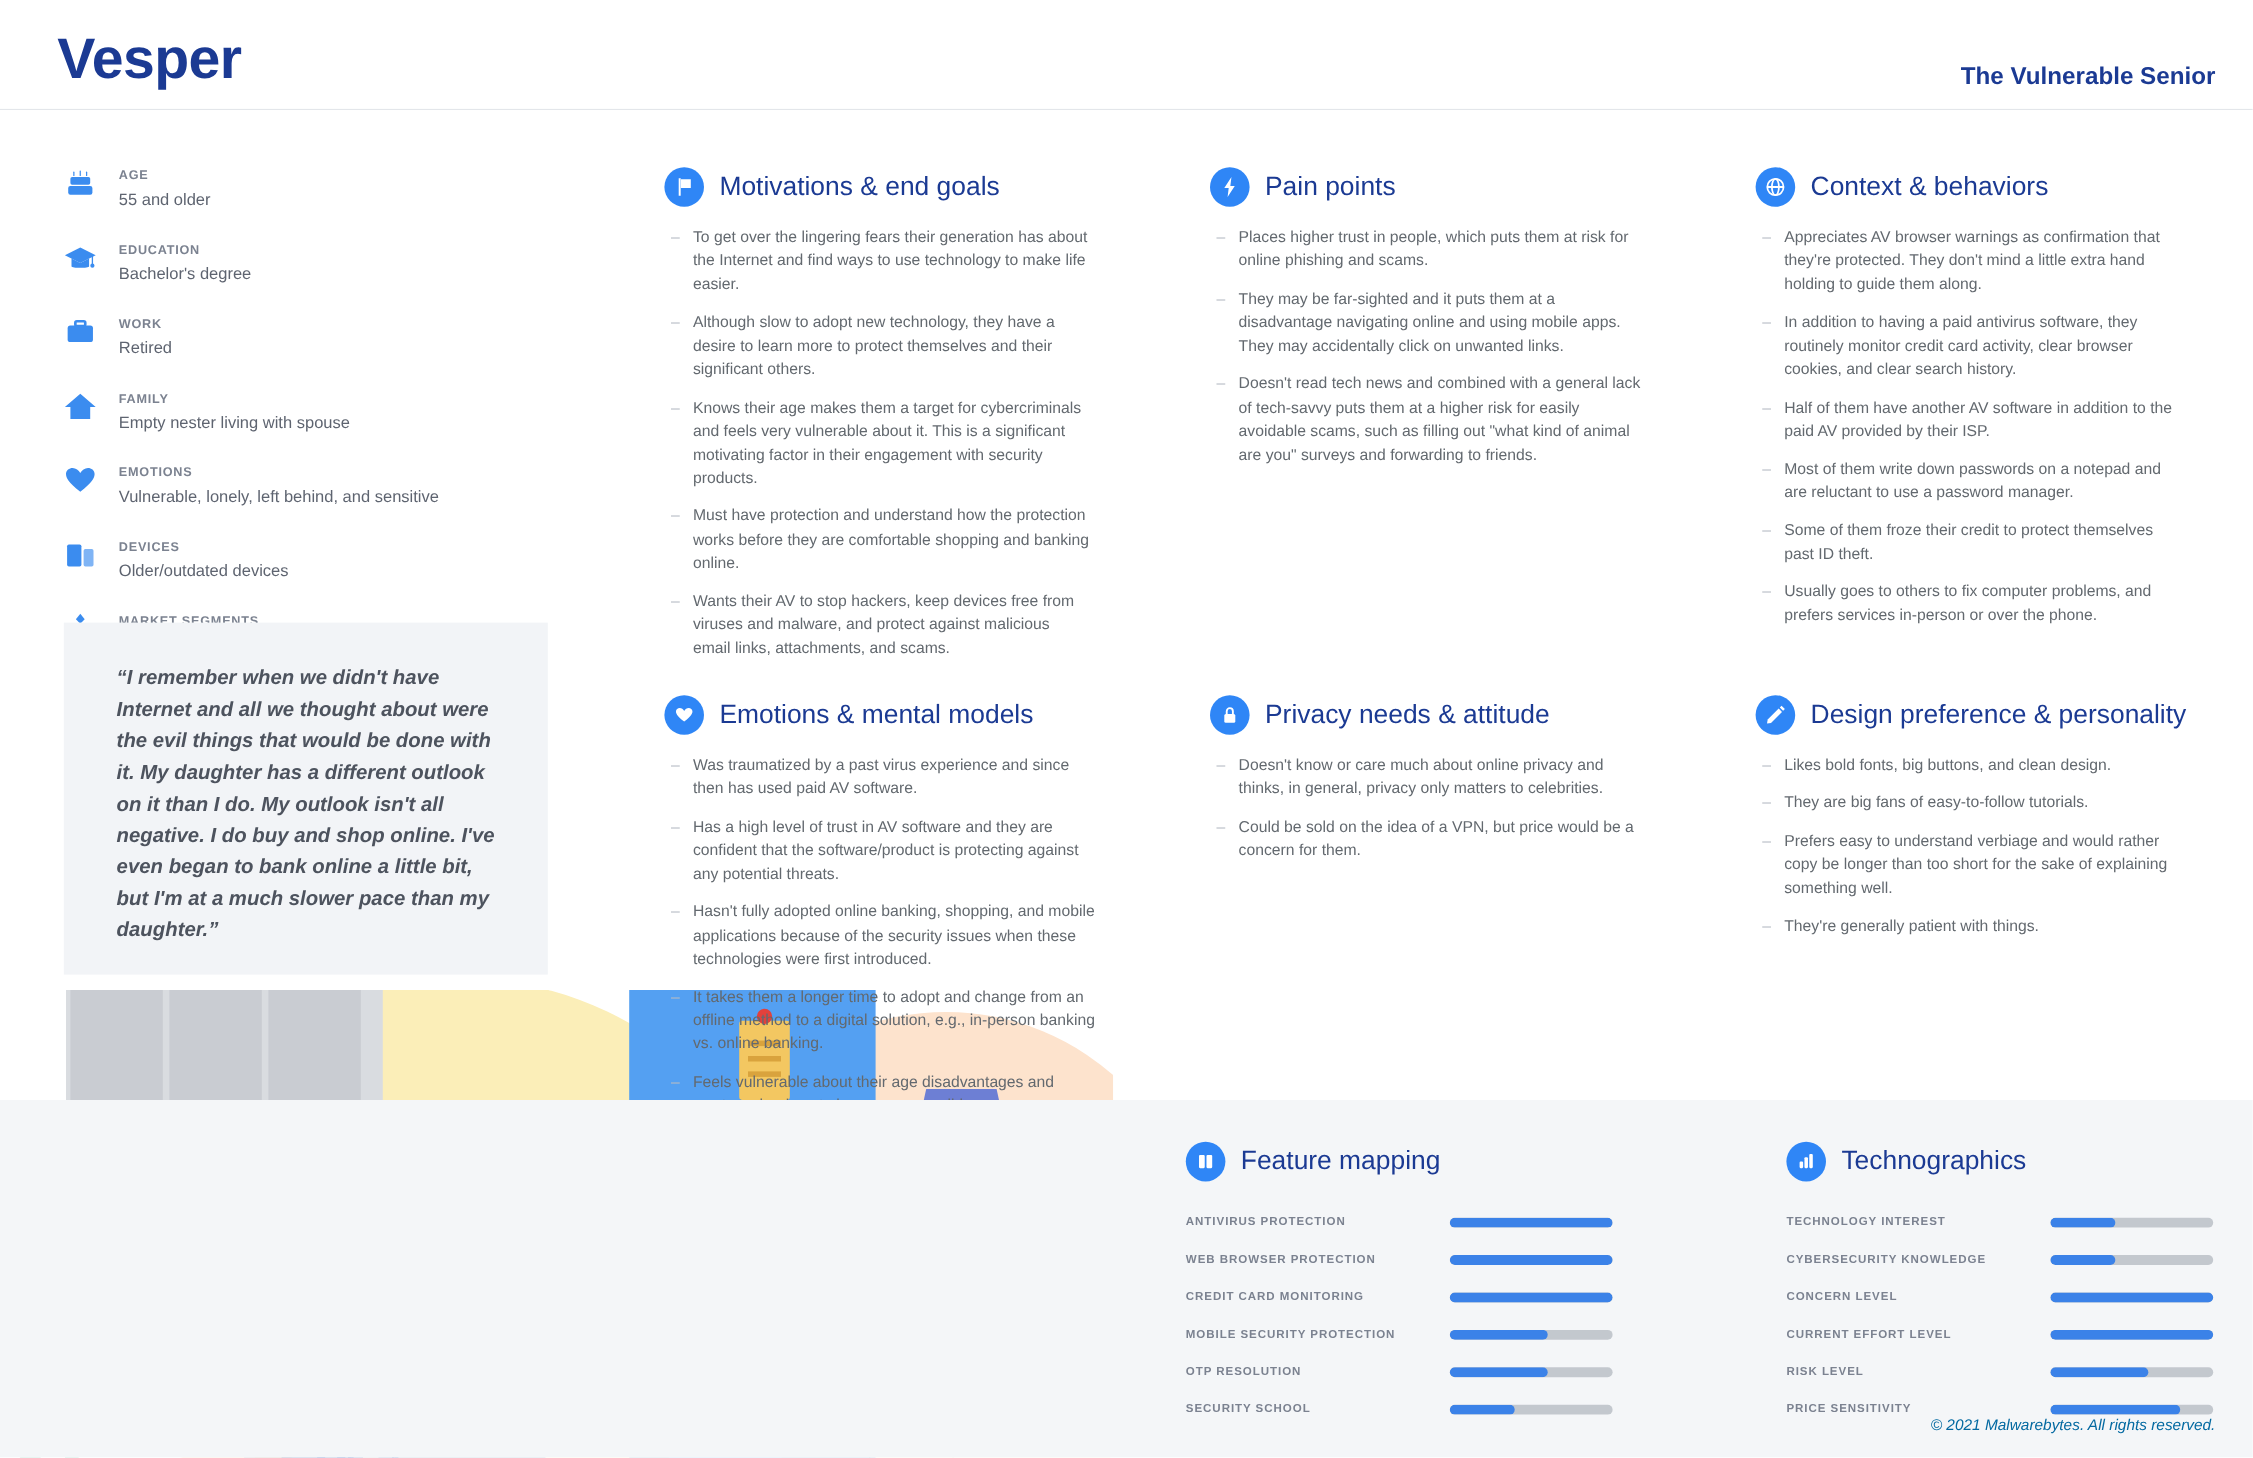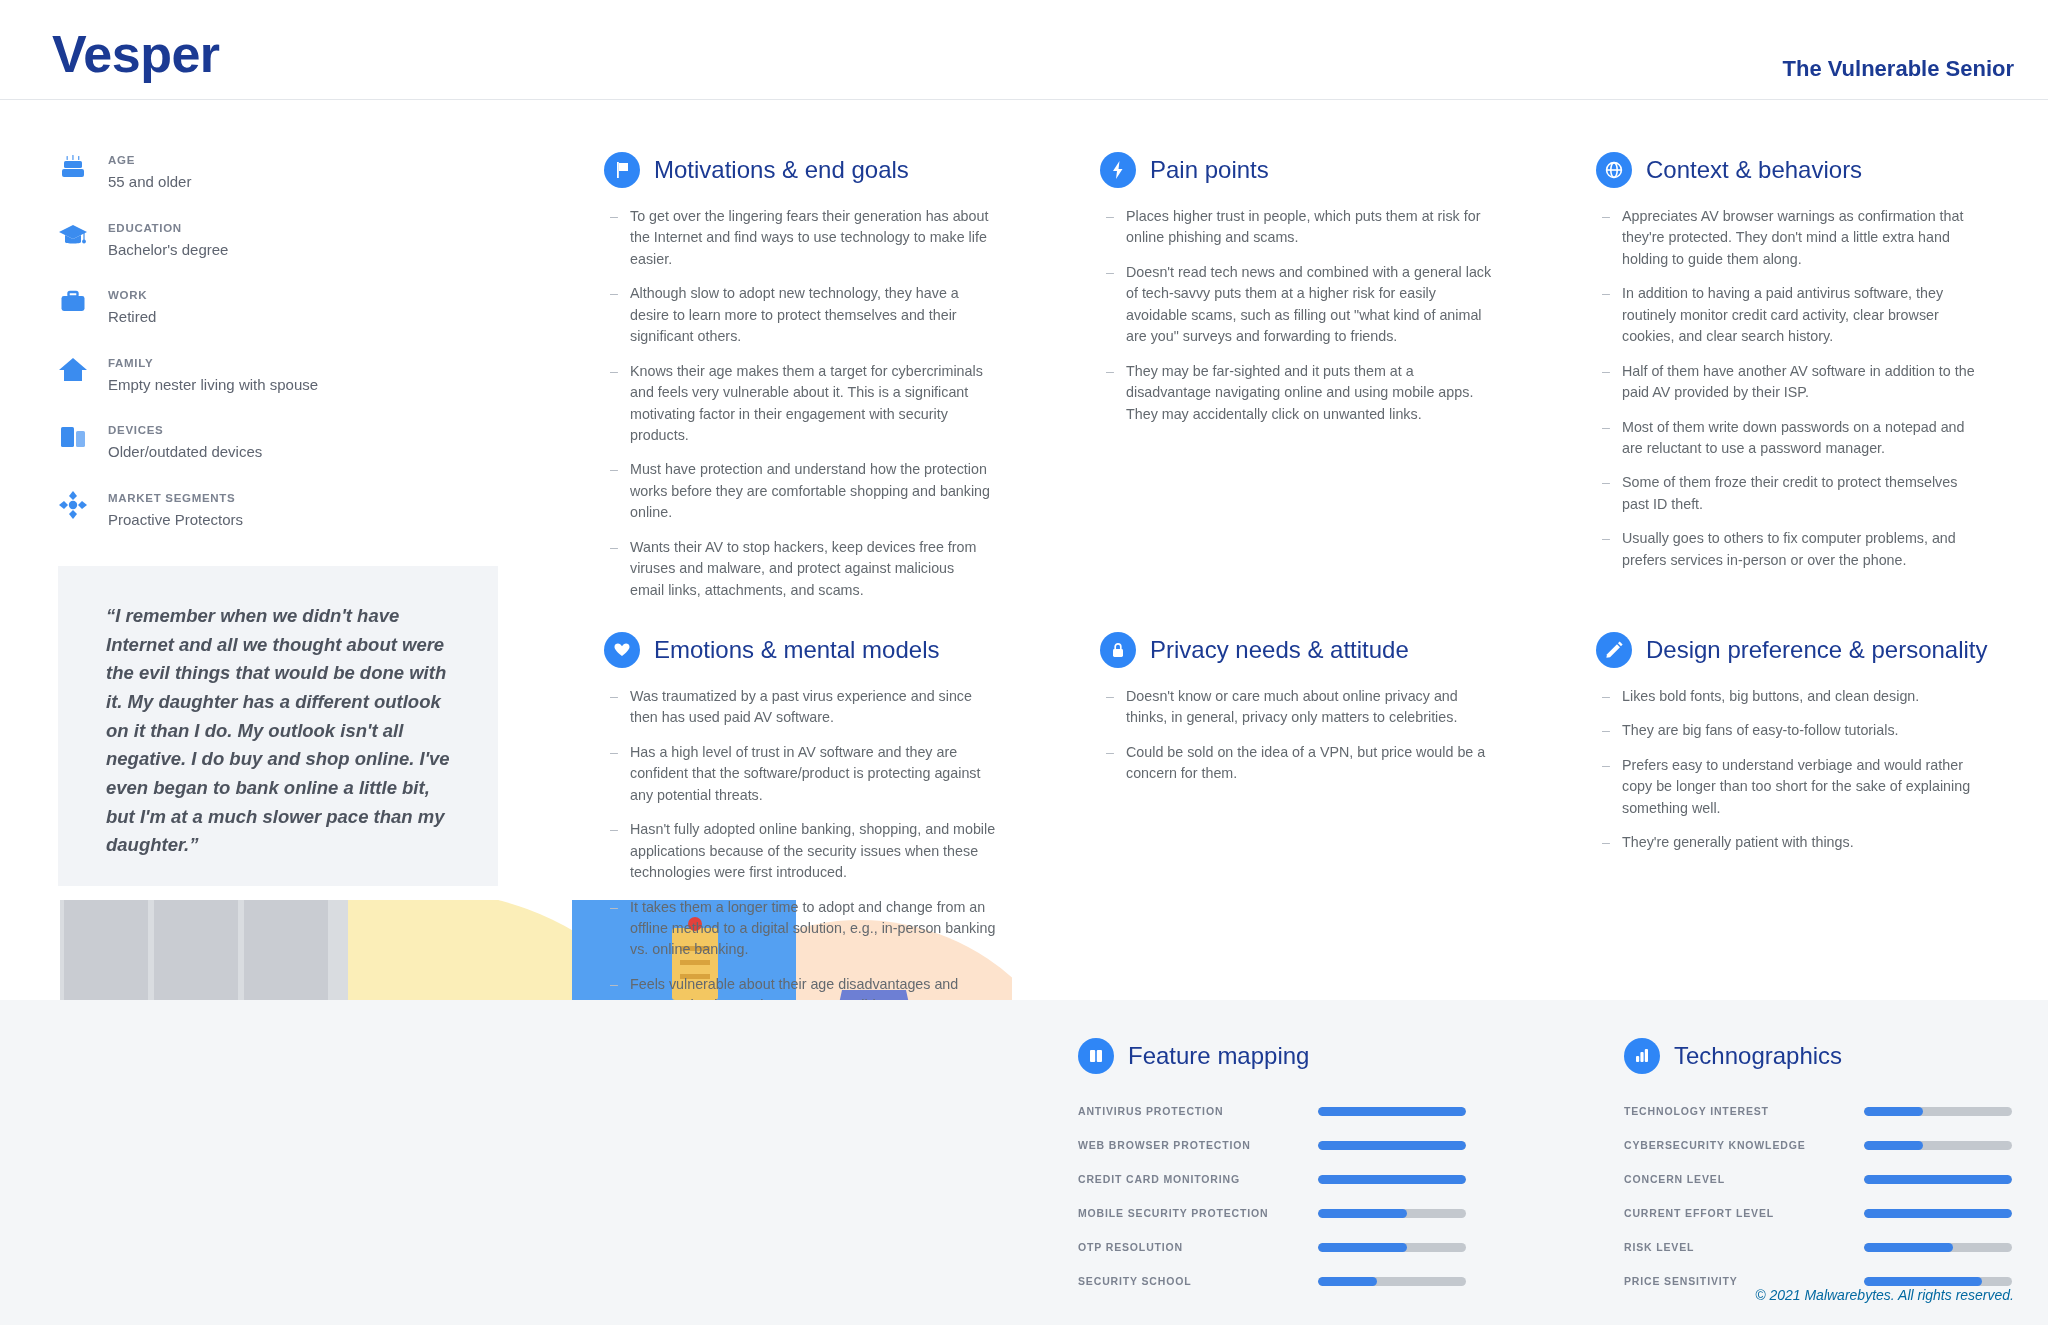--- a/index.html
+++ b/index.html
@@ -169,20 +169,33 @@
         <path d="M15 3 L29 15 H24 V26 H6 V15 H1 Z"></path>
             </g>
           </svg>
       </span>
       <span class="attr-text">
         <span class="attr-label">FAMILY</span>
         <div class="attr-value">Empty nester living with spouse</div>
       </span>
     </div>
 
+    <div class="attr">
+      <span class="attr-ico">
+        <svg width="30" height="30" viewBox="0 0 30 30">
+            <g fill="#3b8cef">
+        <path d="M15 25 C4 17 2 12 2 9 C2 5.5 5 3.5 8 3.5 C11 3.5 13.5 5.5 15 8 C16.5 5.5 19 3.5 22 3.5 C25 3.5 28 5.5 28 9 C28 12 26 17 15 25 Z"></path>
+            </g>
+          </svg>
+      </span>
+      <span class="attr-text">
+        <span class="attr-label">EMOTIONS</span>
+        <div class="attr-value">Vulnerable, lonely, left behind, and sensitive</div>
+      </span>
+    </div>
 
     <div class="attr">
       <span class="attr-ico">
         <svg width="30" height="30" viewBox="0 0 30 30">
             <g fill="#3b8cef">
         <rect x="3" y="5" width="13" height="20" rx="1.6"></rect>
         <rect x="18" y="9" width="9" height="16" rx="1.6" opacity="0.65"></rect>
             </g>
           </svg>
       </span>
@@ -317,22 +330,22 @@
     <div class="sec-head">
       <span class="sec-ico">
         <svg width="20" height="20" viewBox="0 0 20 20" fill="#ffffff">
             <path d="M11.5 1 L5 11 h4 l-1 8 l6.5 -10 h-4 Z"></path>
           </svg>
       </span>
       <span class="sec-title">Pain points</span>
     </div>
     <ul>
       <li>Places higher trust in people, which puts them at risk for online phishing and scams.</li>
+      <li>They may be far-sighted and it puts them at a disadvantage navigating online and using mobile apps. They may accidentally click on unwanted links.</li>
       <li>Doesn't read tech news and combined with a general lack of tech-savvy puts them at a higher risk for easily avoidable scams, such as filling out "what kind of animal are you" surveys and forwarding to friends.</li>
-      <li>They may be far-sighted and it puts them at a disadvantage navigating online and using mobile apps. They may accidentally click on unwanted links.</li>
     </ul>
   </div>
 
   <div class="sec" style="left:1596px; top:152px; width:392px;">
     <div class="sec-head">
       <span class="sec-ico">
         <svg width="20" height="20" viewBox="0 0 20 20" fill="none" stroke="#ffffff" stroke-width="1.6">
           <circle cx="10" cy="10" r="7.4"></circle>
             <ellipse cx="10" cy="10" rx="3.2" ry="7.4"></ellipse>
             <path d="M2.8 10 h14.4"></path>

